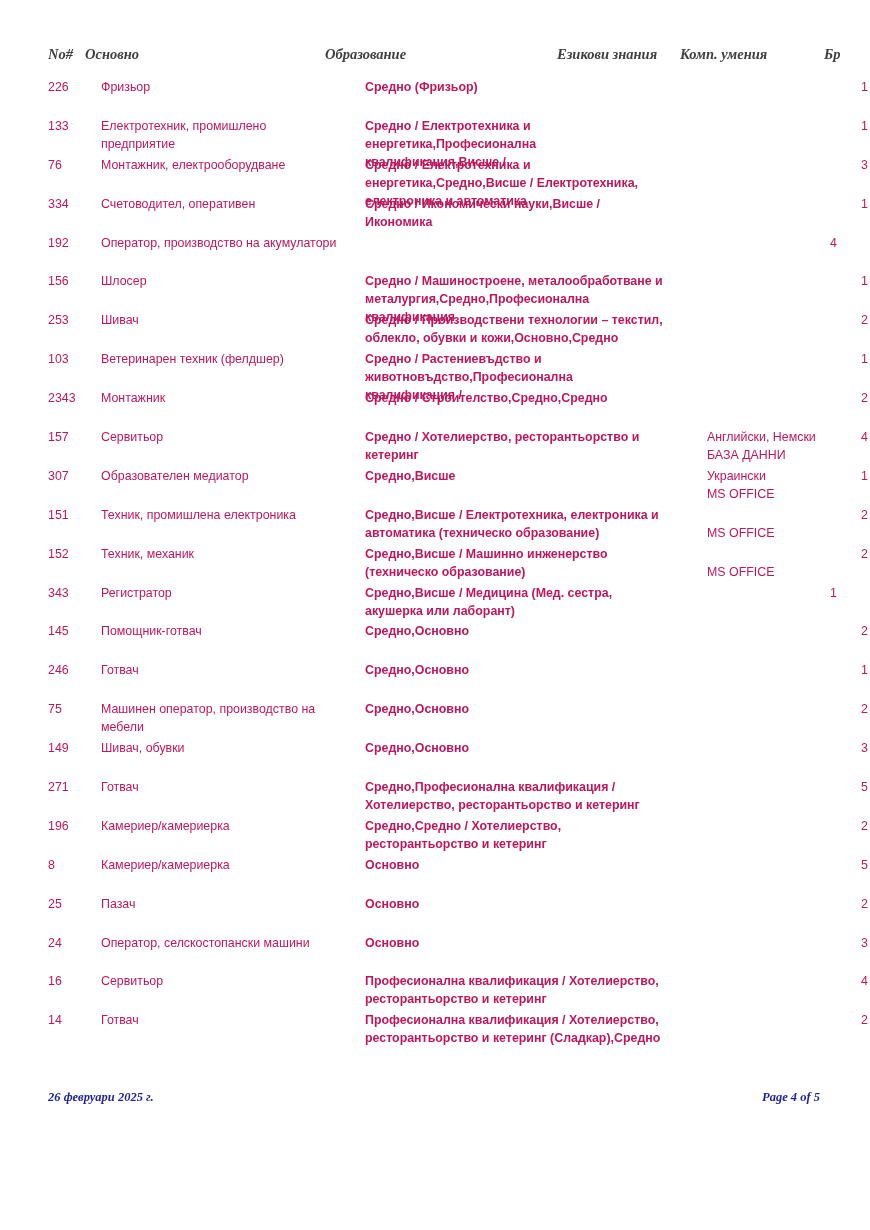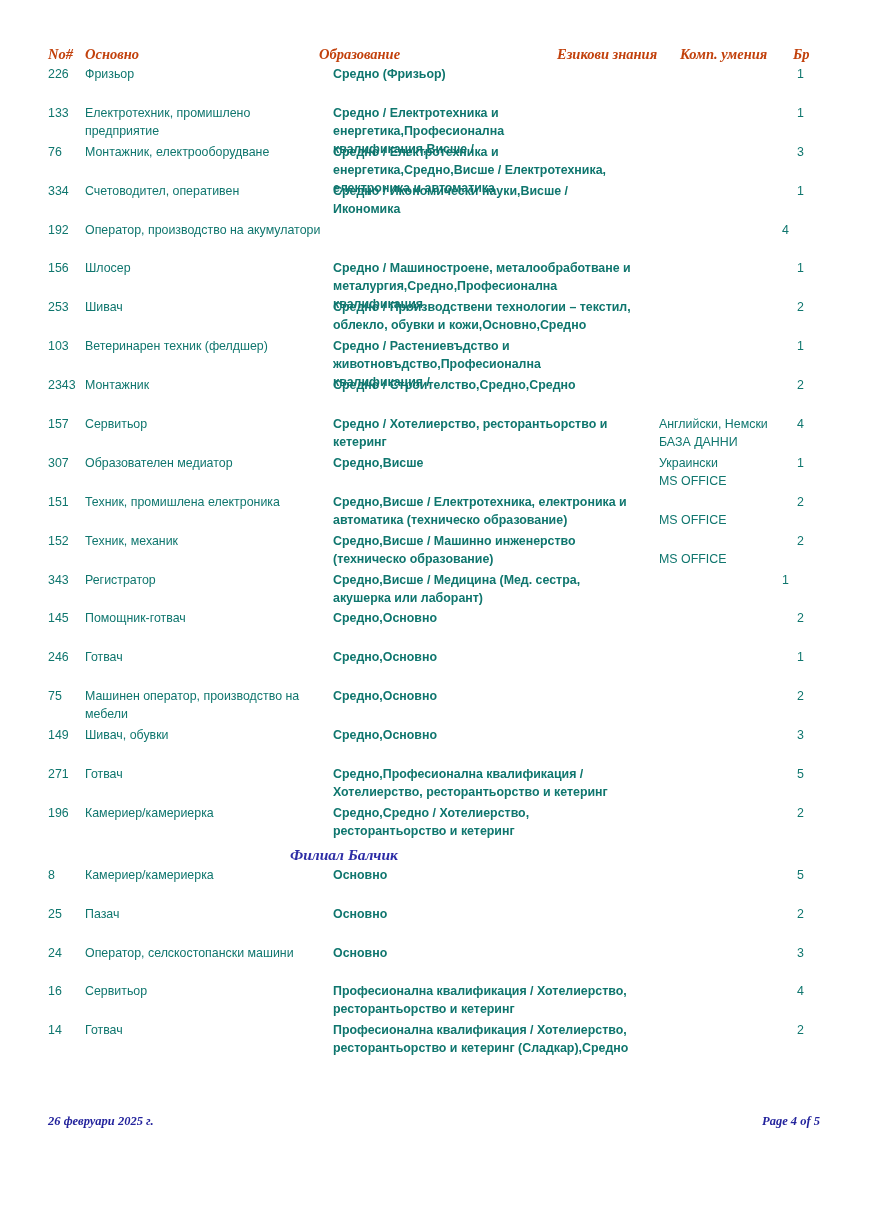--- a/index.html
+++ b/index.html
@@ -12,44 +12,45 @@
     font-family:"Liberation Sans",sans-serif;
   }
   .content{
     position:absolute;
     left:48px;top:46px;right:50px;
   }
   
   .col-header{
     position:relative;
     height:18px;
-    margin-bottom:1px;
+    margin-bottom:14px;
     font-family:"Liberation Serif",serif;
     font-weight:bold;
     font-style:italic;
     font-size:14.5px;
-    color:#c2410c;
+    color:#404040;
     white-space:nowrap;
   }
   .col-header span{position:absolute;top:0;}
   .h-no{left:0;}
   .h-pos{left:37px;}
-  .h-edu{left:271px;text-align:center;}
+  .h-edu{left:277px;text-align:center;}
   .h-lang{left:509px;}
   .h-comp{left:632px;}
-  .h-count{left:745px;}
+  .h-count{left:776px;}
   
   .t-row{
     display:grid;
     grid-template-columns:37px 248px 326px 130px 15px;
     height:38.9px;
     align-items:start;
     font-size:12.4px;
     line-height:18px;
-    color:#0f766e;
+    color:#be185d;
+    gap:16px;
   }
   .c-no{padding-right:4px;}
   .c-pos{max-width:242px;padding-right:6px;}
   .c-edu{max-width:298px;padding-right:6px;font-weight:bold;}
   .c-skills{width:130px;}
   .c-skills div{white-space:nowrap;}
   .c-count{text-align:right;}
   
   .section-heading{
     height:20px;
@@ -64,21 +65,20 @@
   .footer{
     position:absolute;
     left:48px;right:50px;top:1090px;
     display:flex;
     justify-content:space-between;
     font-family:"Liberation Serif",serif;
     font-weight:bold;
     font-style:italic;
     font-size:12.5px;
     color:#23239C;
-    margin-top:24px;
   }
 </style>
 </head>
 <body>
 
 <div class="page">
   <div class="content">
 
     <div class="col-header">
       <span class="h-no">No#</span>
@@ -297,21 +297,20 @@
   <div class="t-row">
     <div class="c-no">196</div>
     <div class="c-pos">Камериер/камериерка</div>
     <div class="c-edu">Средно,Средно / Хотелиерство, ресторантьорство и кетеринг</div>
     <div class="c-skills">
       <div class="c-lang"></div>
       <div class="c-comp"></div>
     </div>
     <div class="c-count">2</div>
   </div>
-<div class="section-heading">Филиал Балчик</div>
   <div class="t-row">
     <div class="c-no">8</div>
     <div class="c-pos">Камериер/камериерка</div>
     <div class="c-edu">Основно</div>
     <div class="c-skills">
       <div class="c-lang"></div>
       <div class="c-comp"></div>
     </div>
     <div class="c-count">5</div>
   </div>

